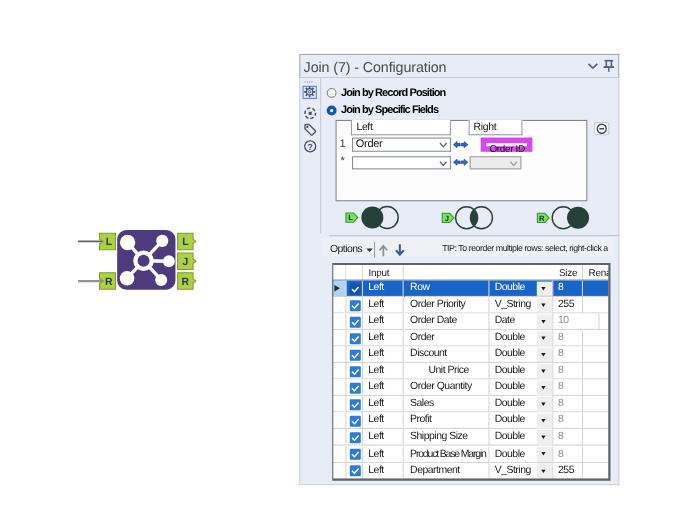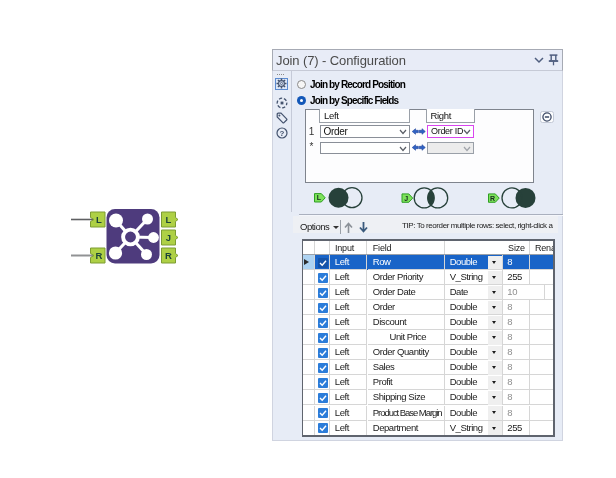--- a/index.html
+++ b/index.html
@@ -109,21 +109,21 @@
 <div class="abs" style="left:305px;top:123.5px;width:13px;height:16px;font-size:10px;color:#333;text-align:center;line-height:16px;">1</div>
 <div class="abs" style="left:319.5px;top:125px;width:90.5px;height:12.5px;background:#fff;border:1px solid #8a8f98;font-size:10px;letter-spacing:-0.3px;line-height:11px;padding-left:3px;color:#111;">Order
   <svg class="abs" style="right:2px;top:3px;" width="8" height="6" viewBox="0 0 8 6">
       <path d="M1 1 L4 4.5 L7 1" fill="none" stroke="#5a5e66" stroke-width="1.2"></path>
     </svg>
 </div>
 <svg class="abs" style="left:411.5px;top:128px" width="14" height="7" viewBox="0 0 14 7">
   <path d="M0.2 3.5 L3.5 0.7 L3.5 2.3 L6.3 2.3 L6.3 4.7 L3.5 4.7 L3.5 6.3 Z" fill="#2f62c4" stroke="#23479c" stroke-width="0.6"></path>
   <path d="M13.3 3.5 L10 0.7 L10 2.3 L7.2 2.3 L7.2 4.7 L10 4.7 L10 6.3 Z" fill="#2f62c4" stroke="#23479c" stroke-width="0.6"></path>
 </svg>
-<div class="abs" style="left:427px;top:125px;width:46.5px;height:12.5px;background:#fff;border:1px solid #d946ef;font-size:9px;letter-spacing:-0.3px;line-height:11.5px;padding-left:3px;color:#111;">Order ID
+<div class="abs" style="left:437px;top:125px;width:46.5px;height:12.5px;background:#fff;border:5px solid #d946ef;font-size:9px;letter-spacing:-0.3px;line-height:11.5px;padding-left:3px;color:#111;">Order ID
   <svg class="abs" style="right:2px;top:3px;" width="8" height="6" viewBox="0 0 8 6">
       <path d="M1 1 L4 4.5 L7 1" fill="none" stroke="#5a5e66" stroke-width="1.2"></path>
     </svg>
 </div>
 
 <div class="abs" style="left:305px;top:139.5px;width:13px;height:16px;font-size:10px;color:#333;text-align:center;line-height:14px;">*</div>
 <div class="abs" style="left:319.5px;top:141.8px;width:90.5px;height:12.5px;background:#fff;border:1px solid #8a8f98;">
   <svg class="abs" style="right:2px;top:3px;" width="8" height="6" viewBox="0 0 8 6">
       <path d="M1 1 L4 4.5 L7 1" fill="none" stroke="#5a5e66" stroke-width="1.2"></path>
     </svg>
@@ -182,21 +182,20 @@
 </svg>
 <div class="abs" style="left:402px;top:220.5px;font-size:8px;letter-spacing:-0.42px;color:#1a1a1a;">TIP: To reorder multiple rows: select, right-click a</div>
 
 <div class="abs" style="left:302px;top:239.5px;width:251.5px;height:196.1px;background:#fff;">
 </div>
 <div class="abs" style="left:302px;top:239.5px;width:251.5px;height:196.1px;">
 
   <div class="ghc" style="left:0;width:13.3px;"></div>
   <div class="ghc" style="left:13.3px;width:15.0px;"></div>
   <div class="ghc" style="left:28.3px;width:37.2px;padding-left:4.7px;font-size:9px;letter-spacing:-0.2px;">Input</div>
-  <div class="ghc" style="left:65.5px;width:77.2px;padding-left:5.3px;font-size:9px;letter-spacing:-0.2px;">Field</div>
   <div class="ghc" style="left:142.7px;width:58.6px;padding-left:5px;font-size:9px;letter-spacing:-0.2px;margin-top:28px;">Type</div>
   <div class="ghc" style="left:201.3px;width:26.7px;padding-left:4.8px;font-size:9px;letter-spacing:-0.2px;">Size</div>
   <div class="ghc" style="left:228.0px;width:23.5px;padding-left:5px;font-size:9px;letter-spacing:-0.2px;border-right:none;">Rena</div>
   <div class="abs" style="left:0;top:14.5px;width:251.5px;height:1px;background:#9aa0a8;"></div>
 <div class="grow" style="top:15.50px;background:#1964c8;color:#fff;">
       <div class="gc" style="left:0;width:13.3px;background:#aed3f2;"></div>
       <div style="position:absolute;left:1.8px;top:4.2px;width:0;height:0;border-left:5.2px solid #2b2b2b;border-top:3.8px solid transparent;border-bottom:3.8px solid transparent;"></div>
       <div class="gc" style="left:13.3px;width:15.0px;"></div>
       <div style="position:absolute;left:16.1px;top:2.5px;width:10px;height:10px;background:#1553a8;border-radius:1px;">
         <svg width="10" height="10" viewBox="0 0 10 10" style="position:absolute;left:0;top:0">

